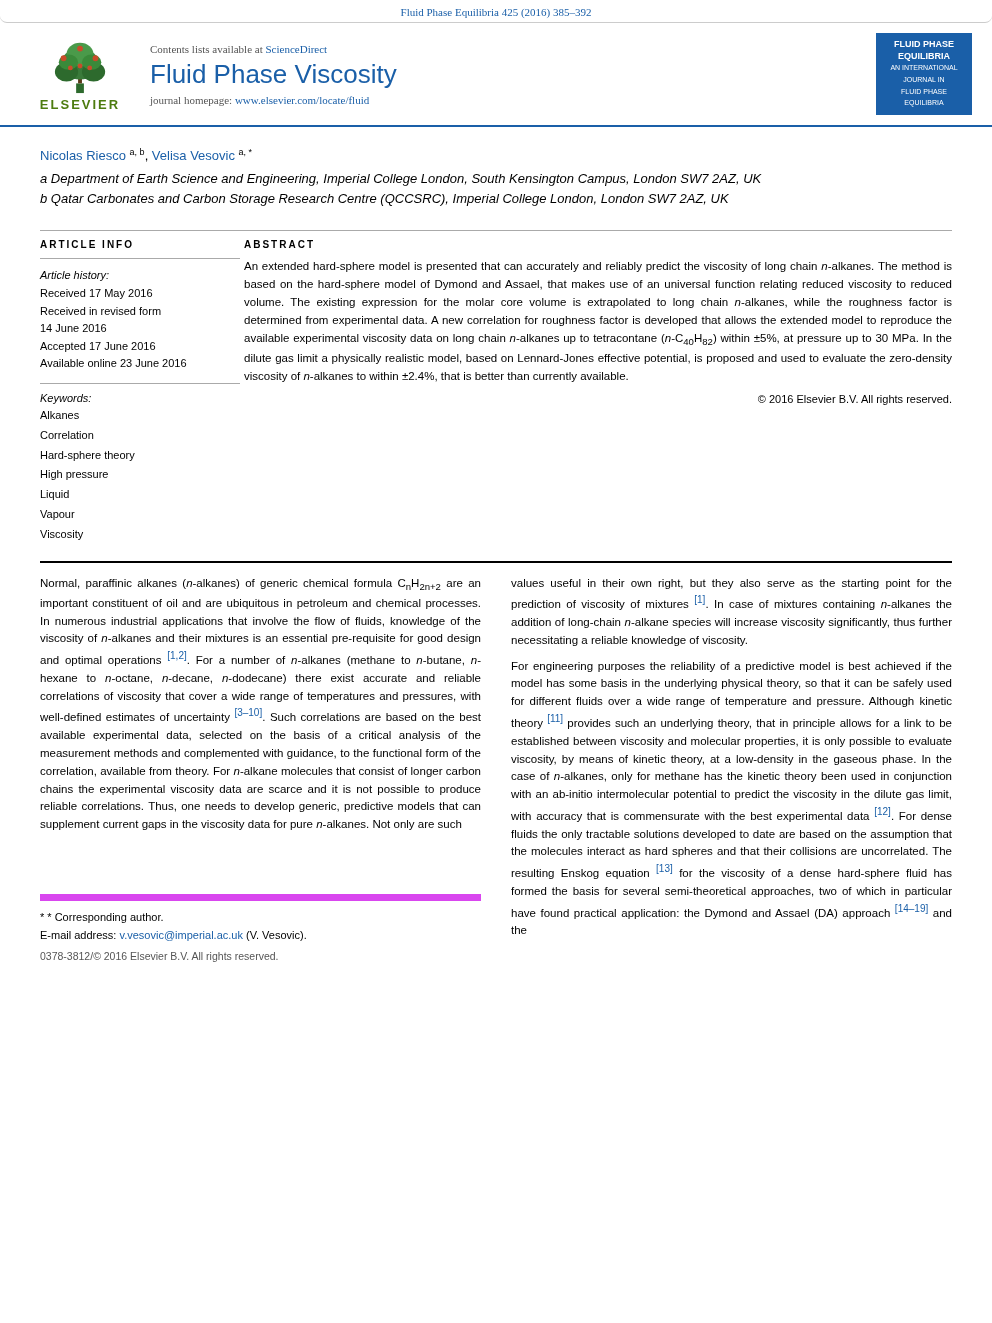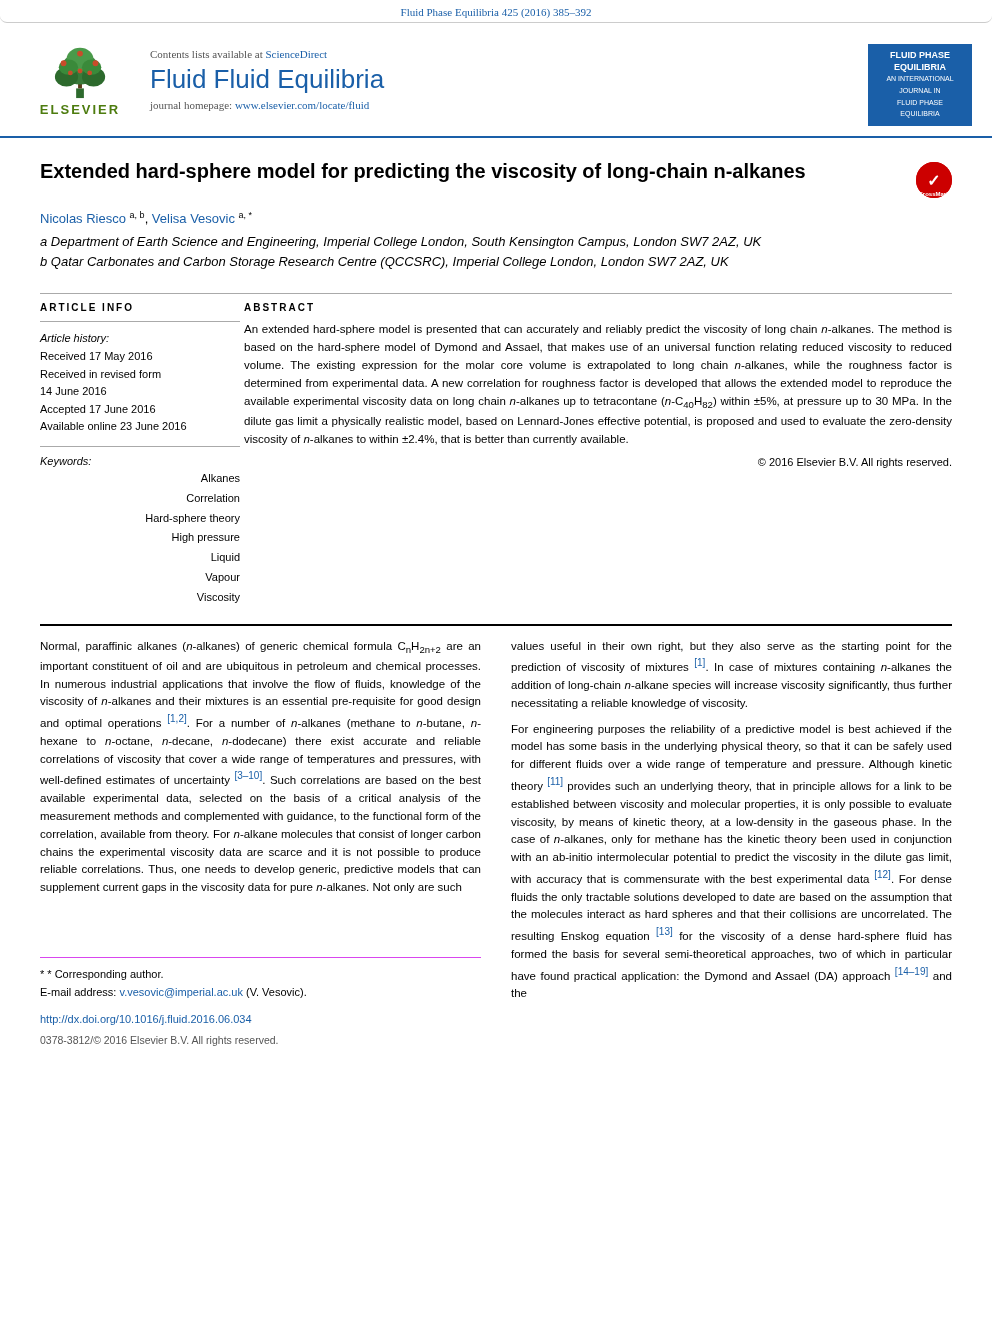--- a/index.html
+++ b/index.html
@@ -69,23 +69,22 @@
     .homepage-line {
       font-size: 11px;
       color: #555;
       margin-top: 4px;
     }
     .homepage-link {
       color: #1a5fa8;
       text-decoration: none;
     }
     .journal-header-right {
-      width: 104px;
+      width: 96px;
       flex-shrink: 0;
-      margin-top: 11px;
     }
     .journal-badge {
       background: #1a5fa8;
       color: #fff;
       font-size: 9px;
       font-weight: bold;
       font-family: Arial, sans-serif;
       text-align: center;
       padding: 6px 4px;
       line-height: 1.3;
@@ -192,21 +191,20 @@
       font-size: 11px;
       font-family: Arial, sans-serif;
       font-weight: normal;
       margin-bottom: 2px;
     }
     .keyword-item {
       font-size: 11px;
       font-family: Arial, sans-serif;
       line-height: 1.8;
       display: block;
-      text-align: right;
     }
 
     
     .abstract-heading {
       font-size: 10px;
       font-weight: bold;
       letter-spacing: 2px;
       font-family: Arial, sans-serif;
       margin-bottom: 8px;
       text-transform: uppercase;
@@ -266,21 +264,21 @@
       color: #1a5fa8;
       text-decoration: none;
       font-size: 10px;
       vertical-align: super;
     }
 
     
     .footnote-section {
       margin-top: 20px;
       padding-top: 8px;
-      border-top: 1px solid #d946ef;
+      border-top: 7px solid #d946ef;
     }
     .footnote-text {
       font-size: 11px;
       font-family: Arial, sans-serif;
       line-height: 1.6;
     }
     .footnote-link {
       color: #1a5fa8;
       text-decoration: none;
     }
@@ -330,48 +328,34 @@
         <circle cx="52" cy="32" r="2.5" fill="#c94c2a"></circle>
         <circle cx="42" cy="30" r="2.5" fill="#c94c2a"></circle>
       </svg>
       <div class="elsevier-text">ELSEVIER</div>
     </div>
   </div>
   <div class="journal-header-center">
     <div class="contents-line">
       <span>Contents lists available at </span><a class="sciencedirect-link">ScienceDirect</a>
     </div>
-    <div class="journal-title">Fluid Fluid Equilibria</div>
+    <div class="journal-title">Fluid Phase Viscosity</div>
     <div class="homepage-line">
       <span>journal homepage: </span><a class="homepage-link">www.elsevier.com/locate/fluid</a>
     </div>
   </div>
   <div class="journal-header-right">
     <div class="journal-badge">
       FLUID PHASE<br>EQUILIBRIA<br><span style="font-size:7px;font-weight:normal;">AN INTERNATIONAL<br>JOURNAL IN<br>FLUID PHASE<br>EQUILIBRIA</span>
     </div>
   </div>
 </div>
 
 <div class="article-content">
 
-  <div class="title-row">
-    <div class="article-title">
-      <span>Extended hard-sphere model for predicting the viscosity of long-chain n-alkanes</span>
-    </div>
-    <div class="crossmark-badge">
-      <div class="crossmark-circle">
-        <svg width="36" height="36" viewBox="0 0 36 36">
-          <circle cx="18" cy="18" r="18" fill="#c00"></circle>
-          <text x="18" y="24" text-anchor="middle" fill="white" font-size="16" font-family="Arial" font-weight="bold">✓</text>
-          <text x="18" y="34" text-anchor="middle" fill="white" font-size="6" font-family="Arial">CrossMark</text>
-        </svg>
-      </div>
-    </div>
-  </div>
 
   <div class="authors-line">
     <a class="author-link">Nicolas Riesco</a>
     <sup class="sup">a, b</sup>, 
     <a class="author-link">Velisa Vesovic</a>
     <sup class="sup">a, *</sup>
   </div>
 
   <div class="affiliations">
     <div>a Department of Earth Science and Engineering, Imperial College London, South Kensington Campus, London SW7 2AZ, UK</div>
@@ -427,23 +411,20 @@
 
       <div class="footnote-section" style="margin-top:60px;">
         <div class="footnote-text">
           * <span>* Corresponding author.</span>
         </div>
         <div class="footnote-text">
           <span>E-mail address:</span>
           <a class="footnote-link">v.vesovic@imperial.ac.uk</a>
           <span>(V. Vesovic).</span>
         </div>
-        <div class="doi-line">
-          <a class="footnote-link">http://dx.doi.org/10.1016/j.fluid.2016.06.034</a>
-        </div>
         <div class="issn-line">0378-3812/© 2016 Elsevier B.V. All rights reserved.</div>
       </div>
     </div>
 
     <div class="body-col">
       <p class="body-text">
         values useful in their own right, but they also serve as the starting point for the prediction of viscosity of mixtures <a class="ref-link">[1]</a>. In case of mixtures containing <i>n</i>-alkanes the addition of long-chain <i>n</i>-alkane species will increase viscosity significantly, thus further necessitating a reliable knowledge of viscosity.
       </p>
       <p class="body-text">
         For engineering purposes the reliability of a predictive model is best achieved if the model has some basis in the underlying physical theory, so that it can be safely used for different fluids over a wide range of temperature and pressure. Although kinetic theory <a class="ref-link">[11]</a> provides such an underlying theory, that in principle allows for a link to be established between viscosity and molecular properties, it is only possible to evaluate viscosity, by means of kinetic theory, at a low-density in the gaseous phase. In the case of <i>n</i>-alkanes, only for methane has the kinetic theory been used in conjunction with an ab-initio intermolecular potential to predict the viscosity in the dilute gas limit, with accuracy that is commensurate with the best experimental data <a class="ref-link">[12]</a>. For dense fluids the only tractable solutions developed to date are based on the assumption that the molecules interact as hard spheres and that their collisions are uncorrelated. The resulting Enskog equation <a class="ref-link">[13]</a> for the viscosity of a dense hard-sphere fluid has formed the basis for several semi-theoretical approaches, two of which in particular have found practical application: the Dymond and Assael (DA) approach <a class="ref-link">[14–19]</a> and the

